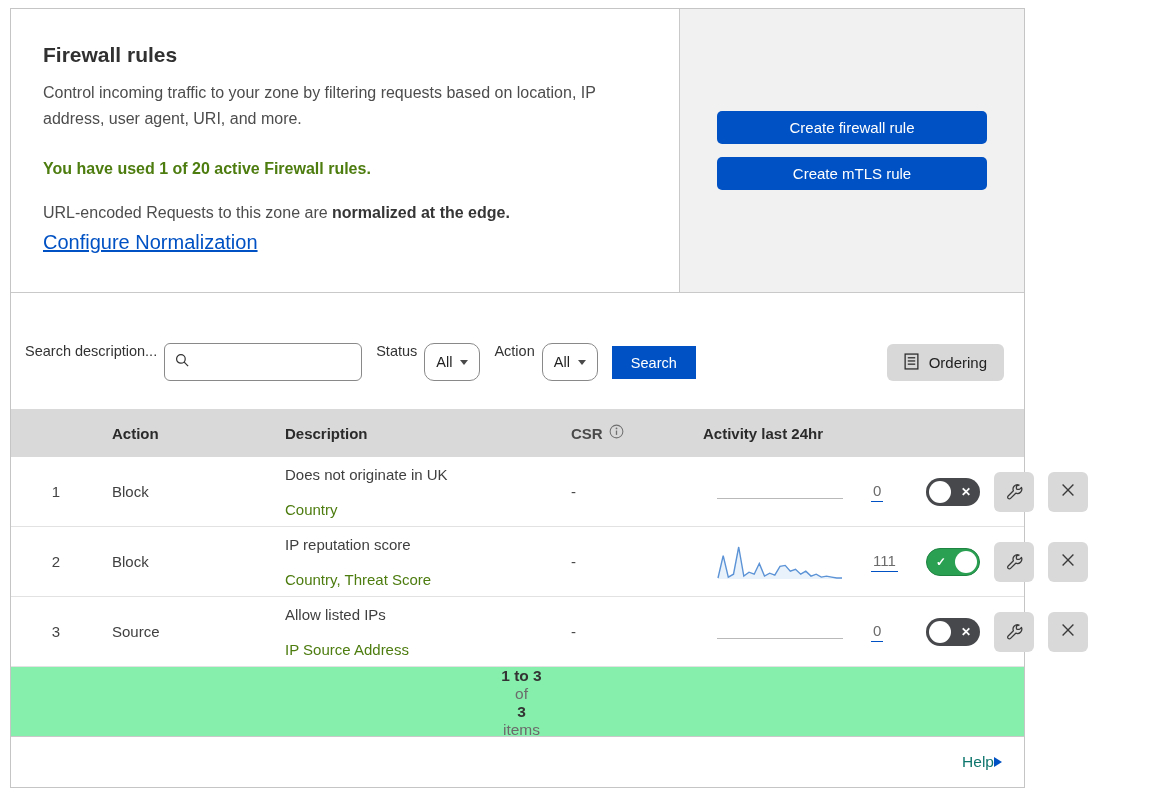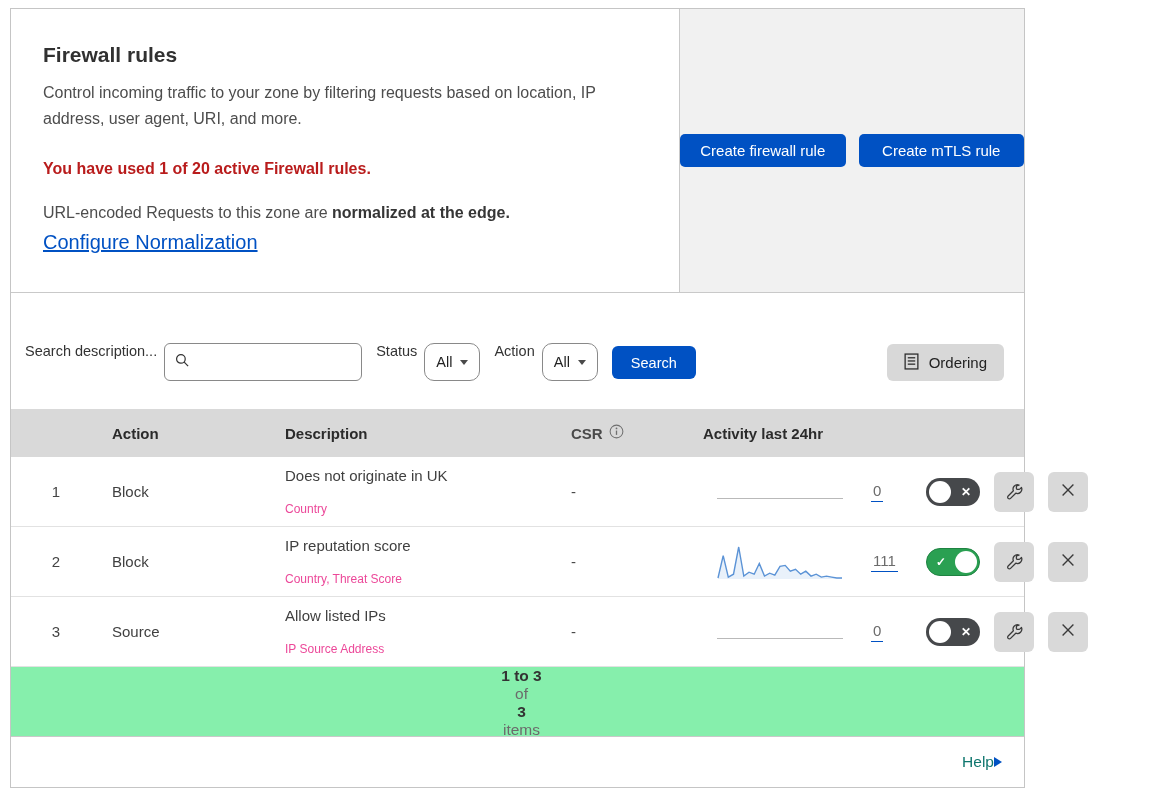--- a/index.html
+++ b/index.html
@@ -12,27 +12,27 @@
     width: 1015px;
     margin: 8px 0 0 10px;
     border: 1px solid #c5c5c5;
     background: #fff;
   }
   
   .top-section { display: flex; height: 284px; border-bottom: 1px solid #c9c9c9; }
   .top-left { flex: 1; padding: 34px 40px 0 32px; border-right: 1px solid #c9c9c9; background: #fff; }
   .page-title { font-size: 21px; font-weight: 600; color: #313131; }
   .desc { font-size: 16px; line-height: 26px; color: #4d4d4d; max-width: 710px; margin-top: 13px; }
-  .usage { font-size: 16px; font-weight: 700; color: #b91c1c; margin-top: 28px; }
+  .usage { font-size: 16px; font-weight: 700; color: #4d7c0f; margin-top: 28px; }
   .norm { font-size: 16px; color: #4d4d4d; margin-top: 26px; }
   .norm strong { color: #363636; }
   .cfg-link { display: inline-block; margin-top: 9px; font-size: 20px; color: #0051c3; text-decoration: underline; cursor: pointer; }
   .top-right {
     width: 344px; background: #f1f1f1;
-    display: flex; flex-direction: row; justify-content: center; align-items: center; gap: 13px;
+    display: flex; flex-direction: column; justify-content: center; align-items: center; gap: 13px;
   }
   .btn-primary {
     width: 270px; height: 33px; border: none; border-radius: 5px;
     background: #0051c3; color: #fff; font-size: 15px; cursor: pointer;
     font-family: inherit;
   }
   
   .filter-section {
     height: 116px; display: flex; justify-content: space-between; align-items: flex-end;
     padding: 18px 20px 28px 14px; background: #fff;
@@ -45,40 +45,40 @@
     display: flex; align-items: center; gap: 7px; padding: 0 10px; background: #fff;
   }
   .search-box input { border: none; outline: none; flex: 1; min-width: 0; font-size: 14px; font-family: inherit; }
   .select-box {
     height: 38px; border: 1px solid #898989; border-radius: 10px; background: #fff;
     display: flex; align-items: center; gap: 8px; padding: 0 11px;
     font-size: 14.5px; color: #222; cursor: pointer; font-family: inherit;
   }
   .caret { width: 0; height: 0; border-left: 4.5px solid transparent; border-right: 4.5px solid transparent; border-top: 5.5px solid #4a4a4a; }
   .btn-search {
-    height: 33px; padding: 0 19px; margin-bottom: 2px; border: none; border-radius: 6px;
+    height: 33px; padding: 0 19px; margin-bottom: 2px; border: none; border-radius: 0;
     background: #0051c3; color: #fff; font-size: 14.5px; cursor: pointer; font-family: inherit;
   }
   .btn-ordering {
     height: 37px; padding: 0 17px; border: none; border-radius: 6px; background: #d8d8d8;
     display: flex; align-items: center; gap: 10px; font-size: 15px; color: #222;
     cursor: pointer; font-family: inherit;
   }
   
   .thead, .row {
     display: grid;
     grid-template-columns: 90px 170px 300px 100px 255px 1fr;
     align-items: center;
   }
   .thead { height: 48px; background: #d9d9d9; font-size: 15px; font-weight: 600; color: #2b2b2b; }
   .row { height: 70px; border-bottom: 1px solid #e2e2e2; font-size: 15px; color: #3f3f3f; background: #fff; }
   .c-num { text-align: center; color: #444; }
   .c-action { padding-left: 11px; }
   .c-desc { padding-left: 14px; }
-  .desc-sub { font-size: 12px; color: #ec4899; margin-top: 18px; }
+  .desc-sub { font-size: 15px; color: #4d7c0f; margin-top: 18px; }
   .c-csr { display: flex; justify-content: flex-start; align-items: center; gap: 6px; padding-right: 12px; color: #4a4a4a; }
   .c-activity { display: flex; align-items: center; padding-left: 32px; }
   .spark { width: 126px; height: 42px; margin-left: 14px; display: flex; align-items: center; }
   .flatline { width: 100%; height: 1.5px; background: #b9b9b9; margin-top: 14px; }
   .count-link {
     margin-left: 28px; font-size: 15px; color: #6b6b6b; text-decoration: none;
     border-bottom: 1.5px solid #0051c3; padding: 0 2px 2px; cursor: pointer;
   }
   .c-controls { display: flex; justify-content: flex-end; align-items: center; gap: 14px; padding-right: 20px; }
   .toggle { width: 54px; height: 28px; border-radius: 15px; position: relative; cursor: pointer; flex-shrink: 0; }

